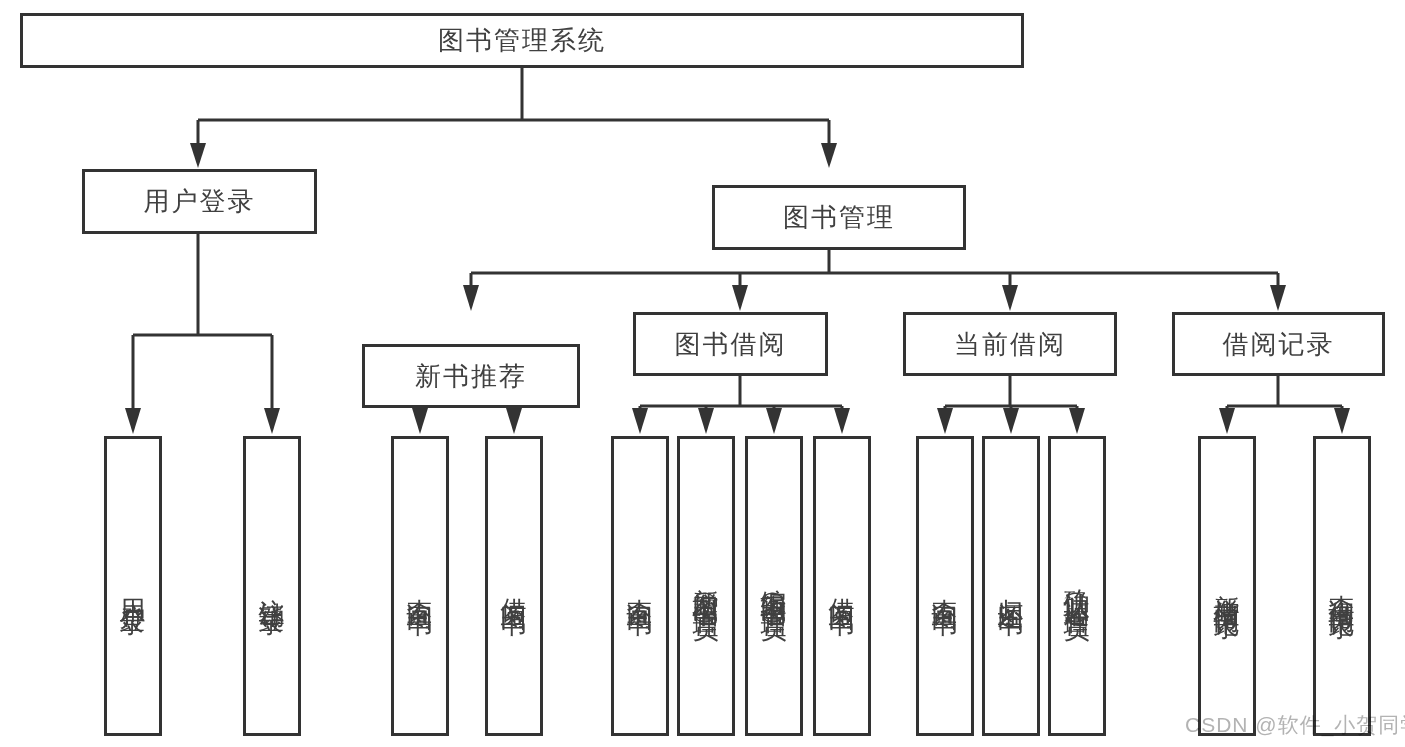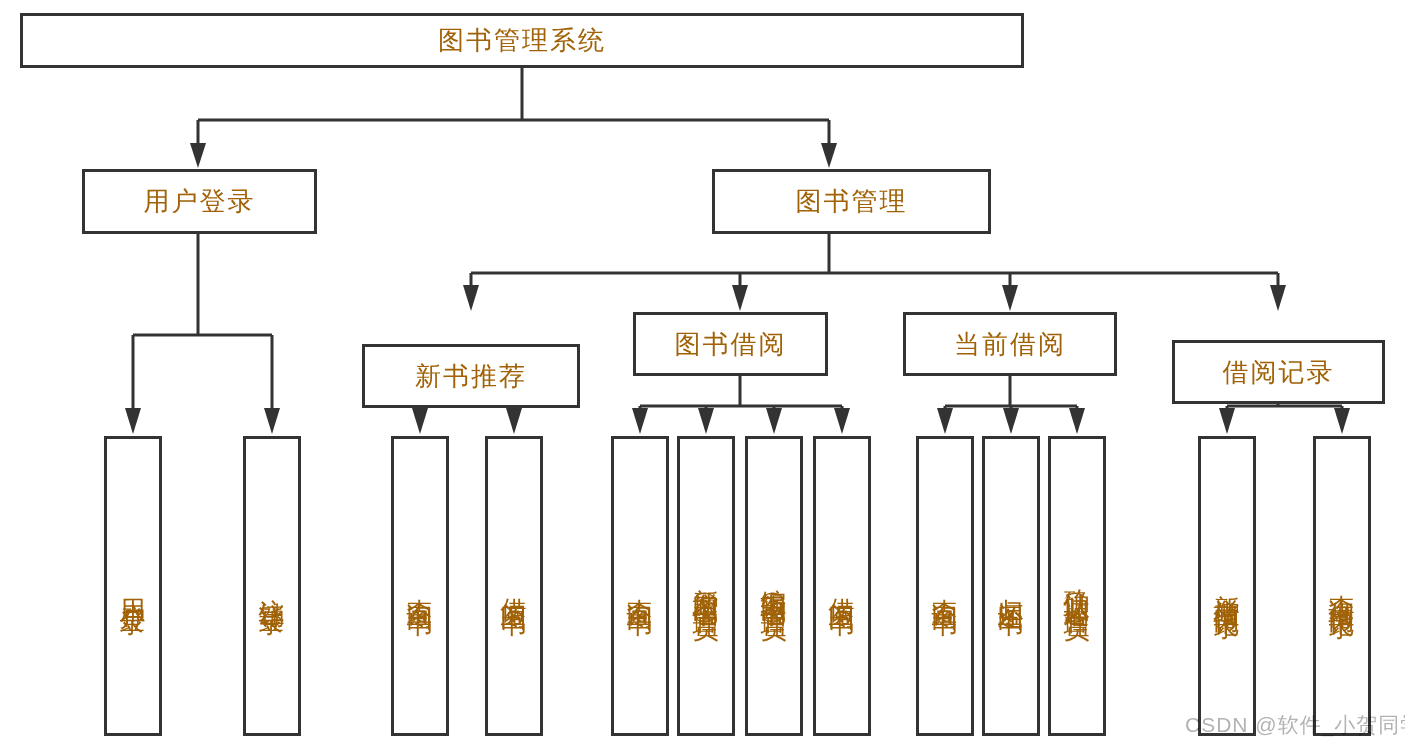--- a/index.html
+++ b/index.html
@@ -20,36 +20,36 @@
   }
   .connectors path.lines { stroke: #333333; stroke-width: 3; fill: none; }
   .connectors path.arrow { fill: #333333; stroke: none; }
   .node {
     position: absolute;
     background: #ffffff;
     border: 3px solid #333333;
     display: flex;
     align-items: center;
     justify-content: center;
-    color: #a16207;
+    color: #404040;
     z-index: 2;
   }
   .node .label {
     font-size: 26px;
     letter-spacing: 2px;
     white-space: nowrap;
   }
   .root-box   { left: 20px;  top: 13px;  width: 1004px; height: 55px; }
   .l2a        { left: 82px;  top: 169px; width: 235px;  height: 65px; }
-  .l2b        { left: 712px; top: 169px; width: 279px;  height: 65px; }
+  .l2b        { left: 712px; top: 185px; width: 254px;  height: 65px; }
   .l3         { top: 312px;  height: 64px; }
   .l3a        { left: 362px;  width: 218px; margin-top: 32px; }
   .l3b        { left: 633px;  width: 195px; }
   .l3c        { left: 903px;  width: 214px; }
-  .l3d        { left: 1172px; width: 213px; margin-top: 28px; }
+  .l3d        { left: 1172px; width: 213px; }
   .leaf {
     top: 436px;
     width: 58px;
     height: 300px;
   }
   .leaf .vlabel {
     writing-mode: vertical-rl;
     text-orientation: mixed;
     font-size: 26px;
     letter-spacing: 4px;

